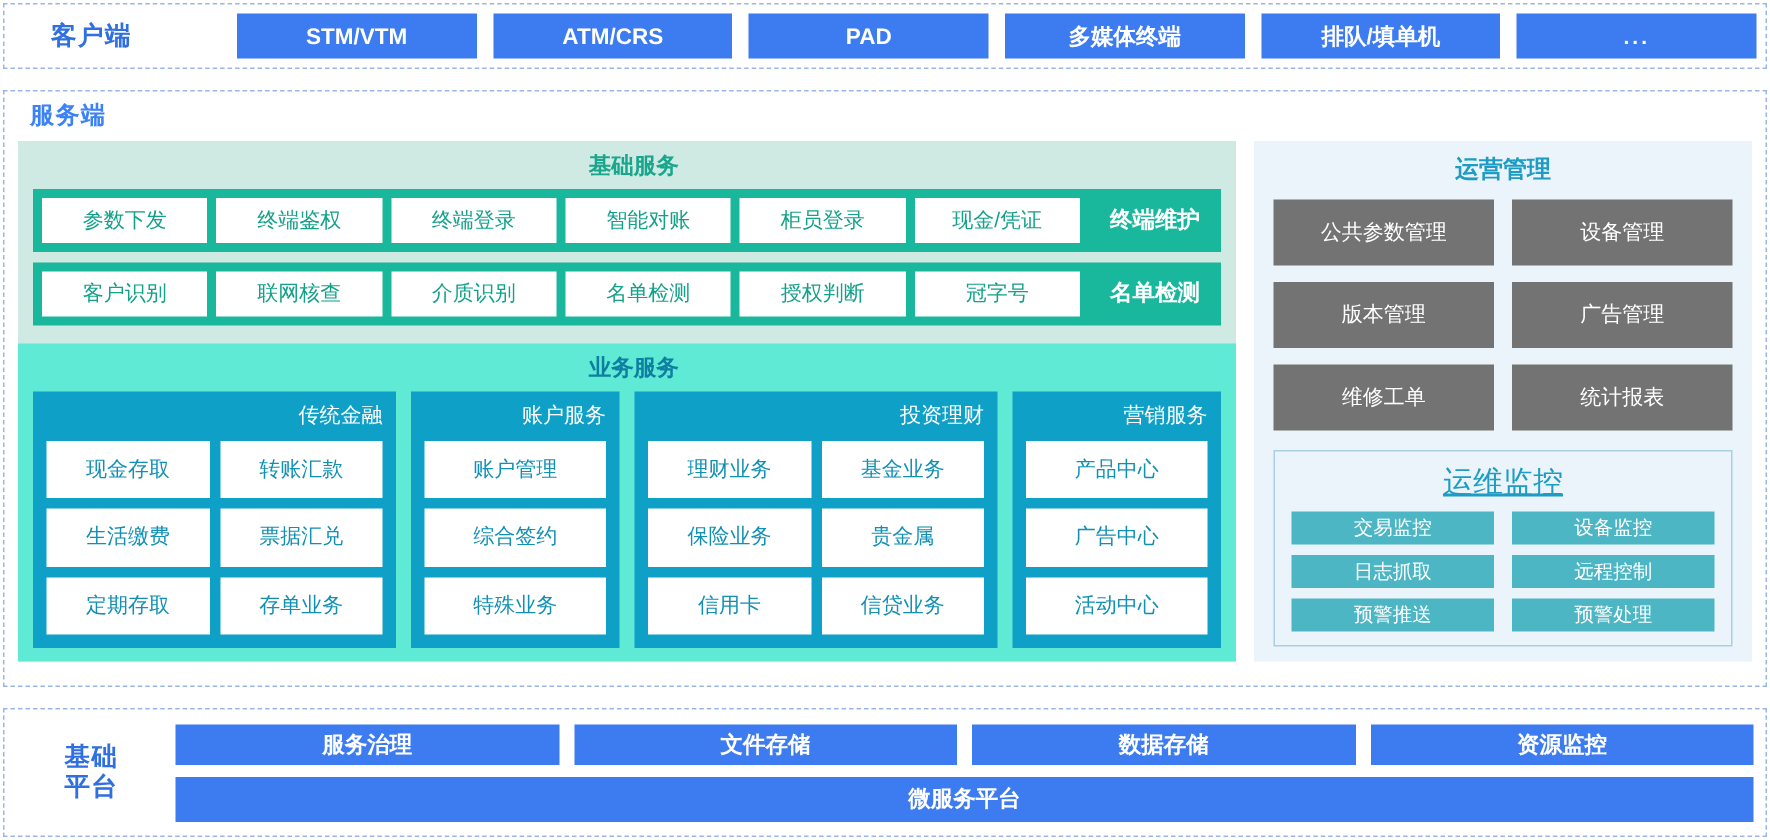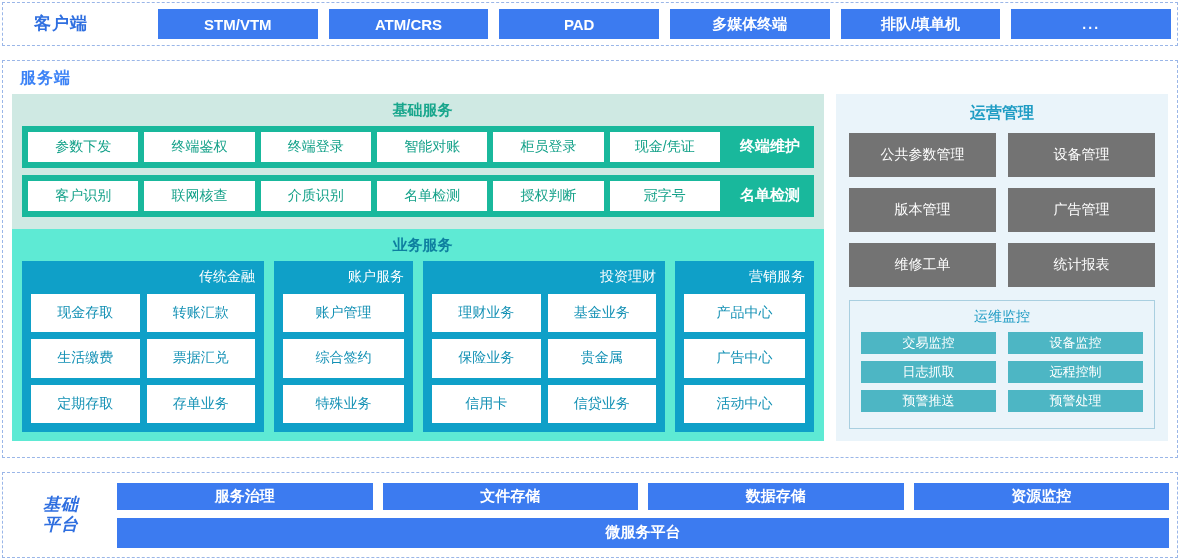--- a/index.html
+++ b/index.html
@@ -144,39 +144,39 @@
     box-sizing:border-box;
   }
   .monitor-box{
     border:1px solid #a9cfe0;
     margin-top:13px;flex:1;
     padding:0 11px 9px 11px;box-sizing:border-box;
     display:flex;flex-direction:column;
   }
   .monitor-title{
     text-align:center;color:#1f9cc4;
-    font-size:14px;padding:7px 0 6px 0;
+    font-size:20px;padding:7px 0 6px 0;text-decoration:underline;
   }
   .monitor-grid{
     display:grid;grid-template-columns:1fr 1fr;
     gap:7px 12px;
   }
   .monitor-cell{
     background:#4db6c4;color:#ffffff;
     font-size:13px;height:22px;
     display:flex;align-items:center;justify-content:center;
     box-sizing:border-box;
   }
 
   
   #platform-layer{
     position:absolute;left:2px;top:472px;width:1176px;height:86px;
     padding:0 8px;
   }
-  #platform-layer .layer-title{width:100px;flex:0 0 100px;font-style:italic;}
+  #platform-layer .layer-title{width:100px;flex:0 0 100px;}
   .platform-stack{
     flex:1;display:flex;flex-direction:column;gap:8px;
     padding-left:6px;
   }
   .platform-row{display:flex;gap:10px;}
   .platform-tile{
     background:#3c7bf0;color:#ffffff;
     font-size:15px;font-weight:bold;
     height:27px;flex:1 1 0;
     display:flex;align-items:center;justify-content:center;

